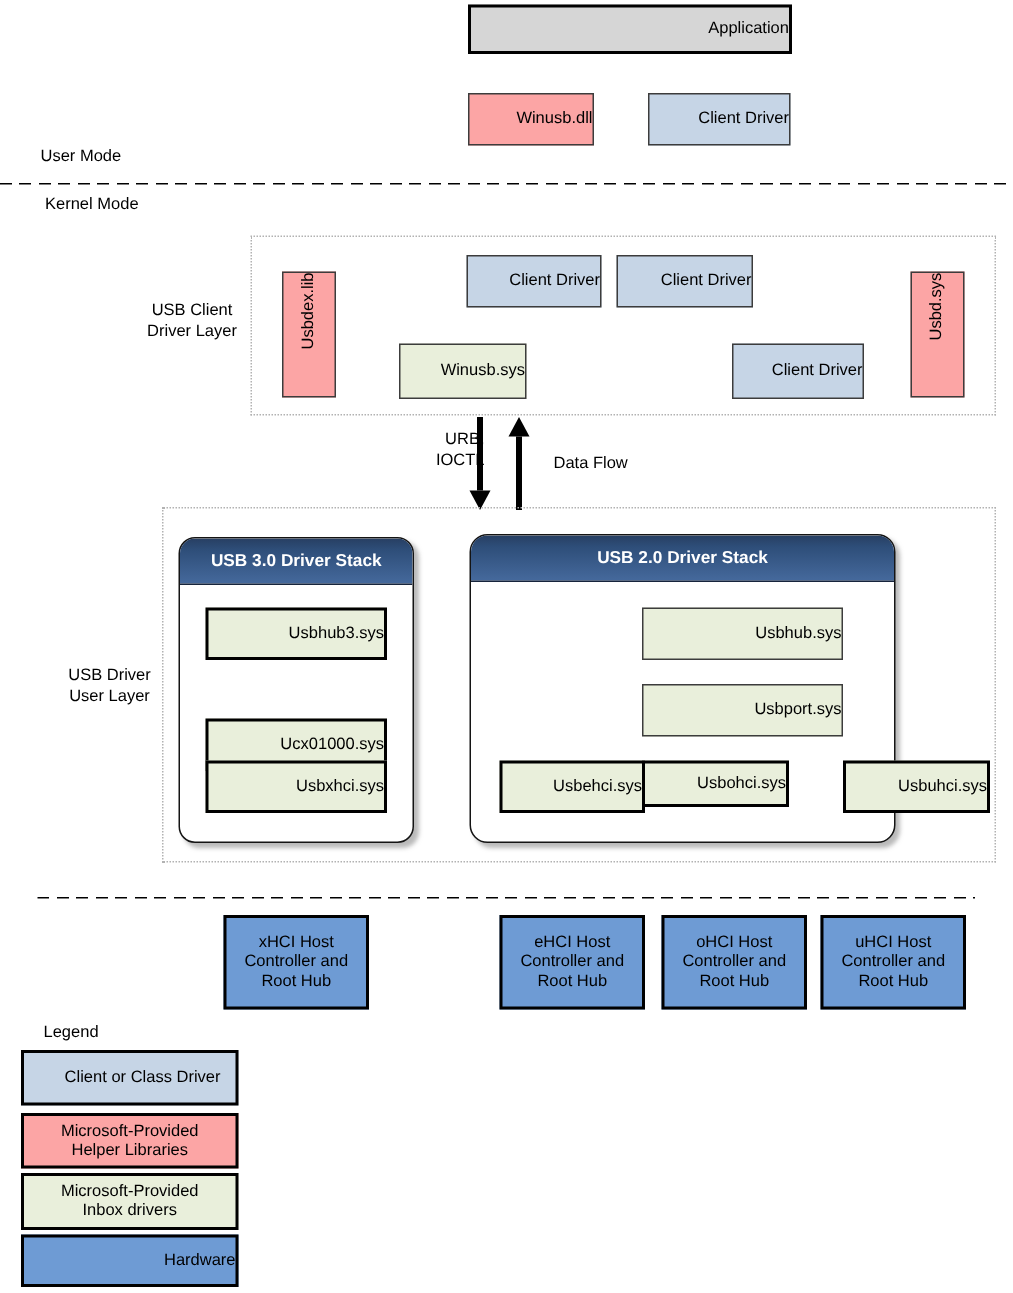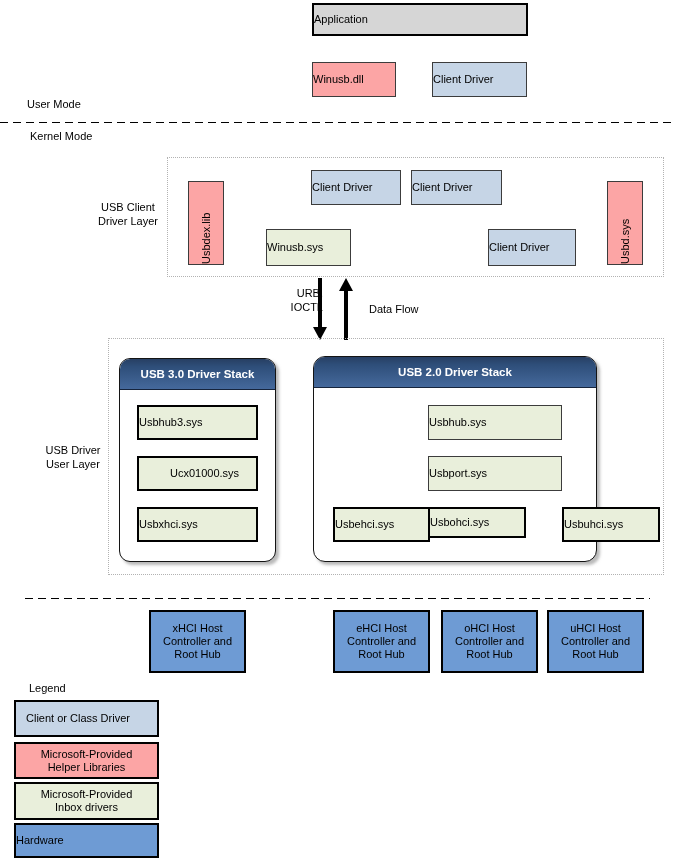--- a/index.html
+++ b/index.html
@@ -1,21 +1,21 @@
 <!DOCTYPE html>
 <html><head>
 <meta charset="utf-8">
 <style>
   html,body{margin:0;padding:0;background:#ffffff;}
   #canvas{
     position:relative;width:675px;height:862px;background:#ffffff;
     font-family:"Liberation Sans",sans-serif;color:#000;overflow:hidden;
   }
   .box{
-    position:absolute;display:flex;align-items:center;justify-content:flex-start;
+    position:absolute;display:flex;align-items:center;justify-content:flex-end;
     text-align:center;font-size:11px;line-height:13px;box-sizing:border-box;
   }
   .b-thin{border:1px solid #3c3c3c;}
   .b-thick{border:2px solid #000;}
   .c-gray{background:#d6d6d6;}
   .c-blue{background:#c6d5e6;}
   .c-cream{background:#fca5a5;}
   .c-green{background:#e9efdb;}
   .c-hw{background:#6e9bd4;}
   .label{
@@ -120,21 +120,21 @@
   </div>
 
   <div class="stack" style="left:119px;top:358px;width:157px;height:204px;">
     <div class="stack-header">
       <span>USB 3.0 Driver Stack</span>
     </div>
   </div>
   <div class="box c-green b-thick" style="left:137px;top:405px;width:121px;height:35px;">
     <span>Usbhub3.sys</span>
   </div>
-  <div class="box c-green b-thick" style="left:137px;top:456px;width:121px;height:35px;padding-left:31px;">
+  <div class="box c-green b-thick" style="left:137px;top:479px;width:121px;height:35px;padding-left:31px;">
     <span>Ucx01000.sys</span>
   </div>
   <div class="box c-green b-thick" style="left:137px;top:507px;width:121px;height:35px;">
     <span>Usbxhci.sys</span>
   </div>
 
   <div class="stack" style="left:313px;top:356px;width:284px;height:206px;border-radius:12px;">
     <div class="stack-header">
       <span>USB 2.0 Driver Stack</span>
     </div>

